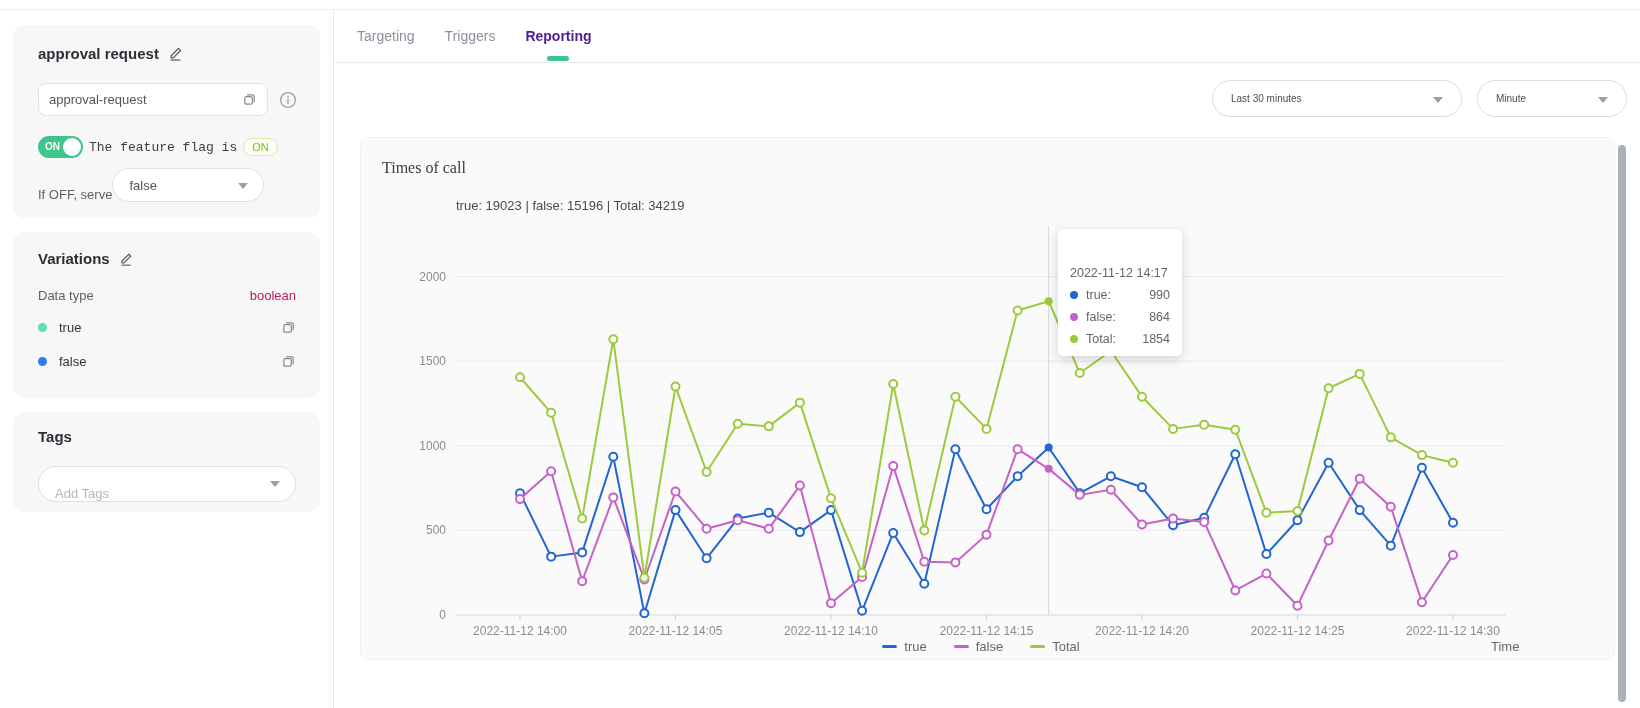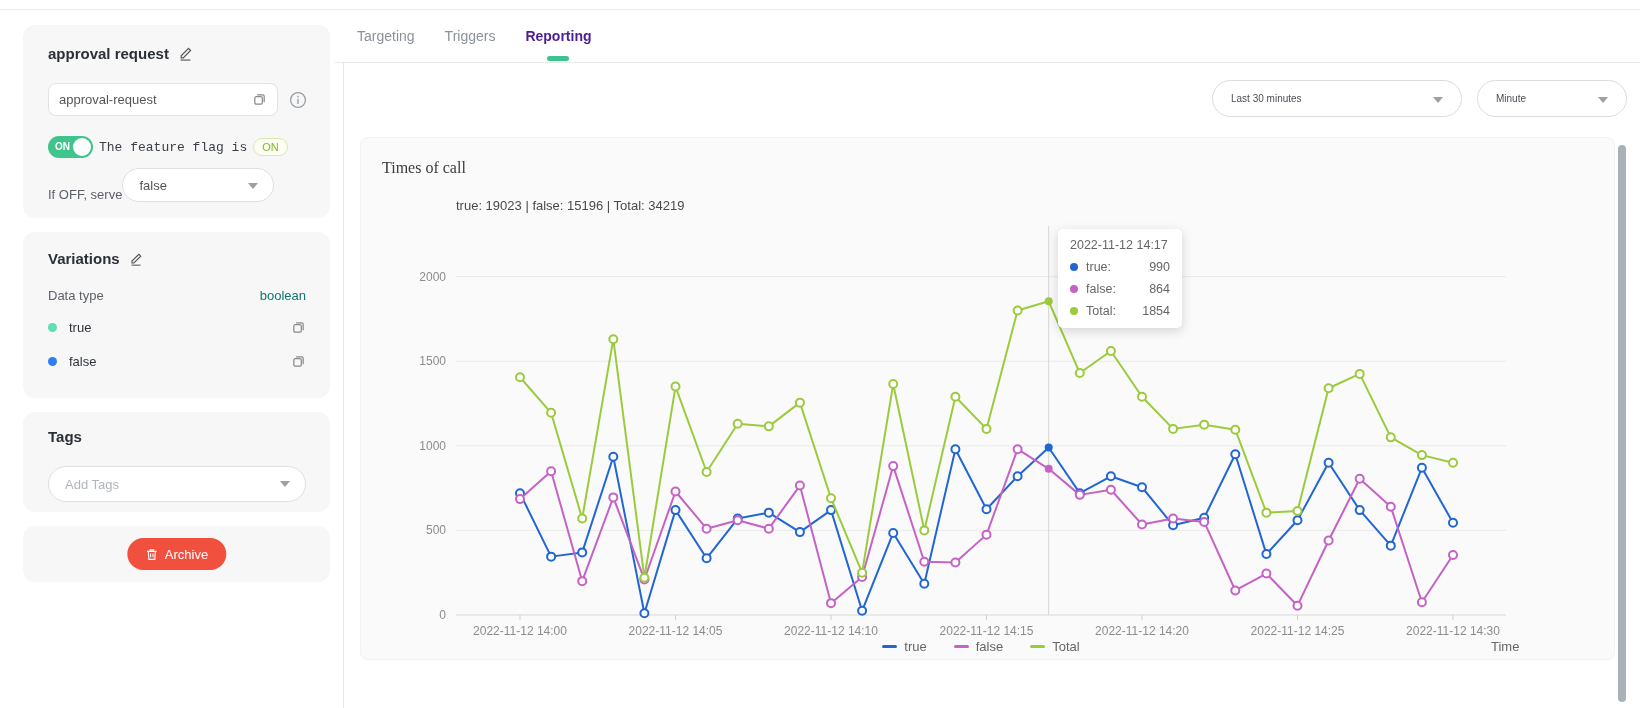--- a/index.html
+++ b/index.html
@@ -1,20 +1,20 @@
 <!DOCTYPE html>
 <html><head>
 <meta charset="utf-8">
 <style>
   * { margin:0; padding:0; box-sizing:border-box; }
   html,body { width:1640px; height:708px; background:#fff; font-family:"Liberation Sans",sans-serif; overflow:hidden; position:relative; }
   .top-rule { position:absolute; top:9px; left:0; width:1640px; height:1px; background:#ececec; }
 
   
-  .sidebar { position:absolute; left:10px; top:10px; width:334px; height:698px; border-right:1px solid #e7e7e7; background:#fff; }
+  .sidebar { position:absolute; left:0; top:10px; width:334px; height:698px; border-right:1px solid #e7e7e7; background:#fff; }
   .card { position:absolute; left:13px; width:307px; background:#f7f7f8; border-radius:12px; }
   .card-flag { top:15px; height:193px; }
   .card-variations { top:222px; height:166px; }
   .card-tags { top:402px; height:100px; }
   .card-archive { top:516px; height:56px; }
   .card-title-row { position:absolute; left:25px; display:flex; align-items:center; gap:9px; }
   .card-title { font-size:15px; font-weight:bold; color:#2b2f36; }
   .icon-btn { display:inline-flex; cursor:pointer; }
 
   .flag-key-row { position:absolute; top:58px; left:25px; display:flex; align-items:center; }
@@ -29,29 +29,29 @@
   .toggle-label { font-size:13px; color:#3a3e45;font-family:Liberation Mono, monospace; }
   .flag-state-badge { font-size:11px; color:#86b532; background:#fcfff2; border:1px solid #d6e9ae; border-radius:10px; padding:2px 8px; }
 
   .serve-row { position:absolute; top:143px; left:25px; display:flex; align-items:flex-end; }
   .serve-label { font-size:13px; color:#5c6168; }
   .select-box { position:relative; width:152px; height:34px; background:#fff; border:1px solid #e0e0e0; border-radius:17px; display:flex; align-items:center; padding:0 16px; font-size:13px; color:#555; cursor:pointer; }
   .caret { width:0; height:0; border-left:5px solid transparent; border-right:5px solid transparent; border-top:6px solid #9aa0a6; position:absolute; right:15px; top:14px; }
 
   .datatype-row { position:absolute; top:56px; left:25px; right:24px; display:flex; justify-content:space-between; font-size:13px; }
   .datatype-label { color:#5c6168; }
-  .datatype-value { color:#0f766e; }
+  .datatype-value { color:#be185d; }
   .variation-row { position:absolute; left:25px; right:24px; display:flex; align-items:center; }
   .variation-row.v0 { top:88px; }
   .variation-row.v1 { top:122px; }
   .var-dot { width:9px; height:9px; border-radius:50%; flex:none; }
   .var-label { font-size:13px; color:#2f343b; margin-left:12px; }
   .var-copy { margin-left:auto; }
 
-  .tags-select { position:absolute; top:54px; left:25px; width:258px; height:36px; background:#fff; border:1px solid #e0e0e0; border-radius:18px; display:flex; align-items:center; padding:0 16px; cursor:pointer; }
+  .tags-select { position:absolute; top:54px; left:25px; width:258px; height:36px; background:#fff; border:1px solid #e0e0e0; border-radius:18px; display:flex; align-items:flex-end; padding:0 16px; cursor:pointer; }
   .tags-placeholder { font-size:13px; color:#b2b6bc; }
 
   .archive-btn { position:absolute; left:50%; top:12px; transform:translateX(-50%); height:32px; padding:0 18px; background:#f2503f; border:none; border-radius:16px; color:#fff; font-size:13px; display:flex; align-items:center; gap:7px; cursor:pointer; font-family:inherit; }
 
   
   .tabs { position:absolute; left:335px; top:10px; width:1305px; height:53px; border-bottom:1px solid #eaeaea; display:flex; align-items:stretch; gap:30px; padding-left:22px; background:#fff; }
   .tab { position:relative; display:flex; align-items:center; font-size:14px; color:#8b919a; cursor:pointer; }
   .tab.active { color:#4c1d95; font-weight:bold; }
   .tab.active::after { content:""; position:absolute; bottom:1px; left:50%; transform:translateX(-50%); width:22px; height:5px; border-radius:3px; background:#3ec28f; }
 
@@ -65,21 +65,21 @@
   .chart-title { position:absolute; left:21px; top:21px; font-family:"Liberation Serif",serif; font-size:16px; color:#3c3c3c; }
   .chart-summary { position:absolute; left:95px; top:60px; width:1050px; font-size:13px; color:#4a4a4a; }
   #plot { position:absolute; left:0; top:0; }
   .legend { position:absolute; left:95px; top:501px; width:1050px; display:flex; justify-content:center; gap:27px; align-items:center; }
   .legend-item { display:flex; align-items:center; gap:7px; cursor:pointer; }
   .legend-dash { width:15px; height:3px; border-radius:2px; }
   .legend-label { font-size:13px; color:#666; }
   .axis-title-time { position:absolute; left:1130px; top:501px; font-size:13px; color:#666; }
 
   .chart-tooltip { position:absolute; left:697px; top:91px; width:124px; background:#fff; border-radius:5px; box-shadow:0 3px 12px rgba(0,0,0,0.16); padding:9px 12px 10px 12px; z-index:5; }
-  .tt-date { font-size:12.5px; color:#666; }
+  .tt-date { font-size:12.5px; color:#666;margin-top:28px; }
   .tt-row { display:flex; align-items:center; margin-top:8px; }
   .tt-dot { width:8px; height:8px; border-radius:50%; flex:none; margin-right:8px; }
   .tt-label { font-size:12.5px; color:#666; }
   .tt-value { margin-left:auto; font-size:12.5px; color:#666; }
 
   .scrollbar { position:absolute; left:1618px; top:145px; width:8px; height:557px; background:#abb1b8; border-radius:4px; cursor:pointer; }
 
   svg text { font-family:"Liberation Sans",sans-serif; }
 </style>
 </head>
@@ -173,30 +173,20 @@
   <div class="card card-tags">
     <div class="card-title-row" style="top:16px;">
       <span class="card-title">Tags</span>
     </div>
     <div class="tags-select">
       <span class="tags-placeholder">Add Tags</span>
       <span class="caret"></span>
     </div>
   </div>
 
-  <div class="card card-archive">
-    <button class="archive-btn">
-      <span class="icon-btn">
-        <svg width="13" height="13" viewBox="0 0 14 14">
-            <path d="M1.8 3.6h10.4M5.2 3.6V2h3.6v1.6M3.2 3.6l.6 8.6h6.4l.6-8.6M5.7 6v4M8.3 6v4" fill="none" stroke="#fff" stroke-width="1.2"></path>
-          </svg>
-      </span>
-      <span>Archive</span>
-    </button>
-  </div>
 </div>
 
 <div class="tabs">
   <div class="tab">Targeting</div>
   <div class="tab">Triggers</div>
   <div class="tab active">Reporting</div>
 </div>
 
 <div class="select-pill pill-range">
   <span>Last 30 minutes</span>

